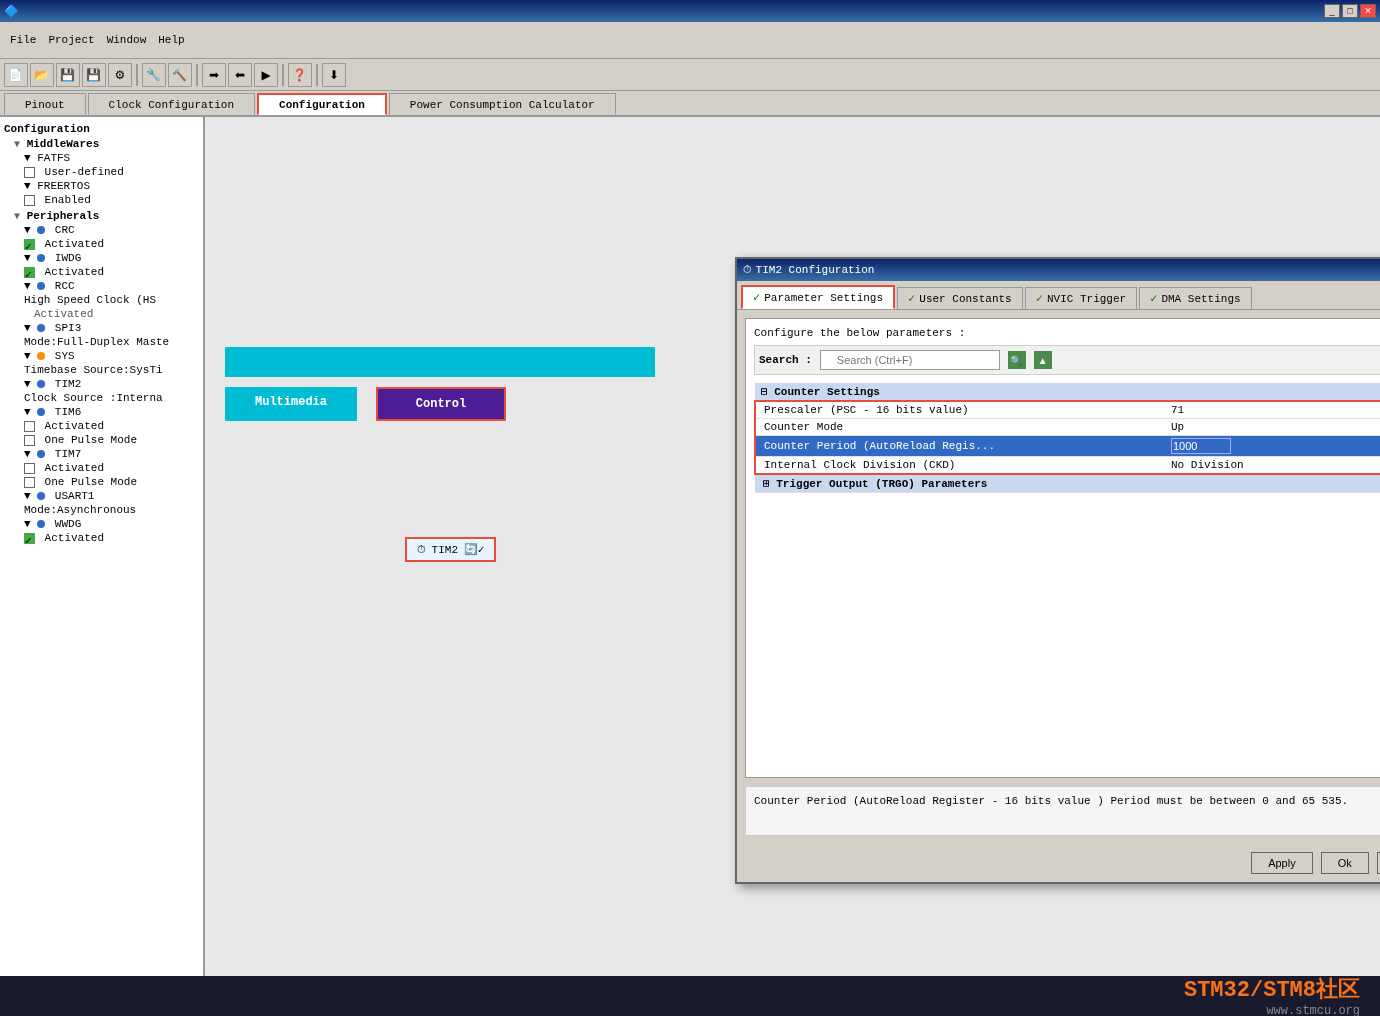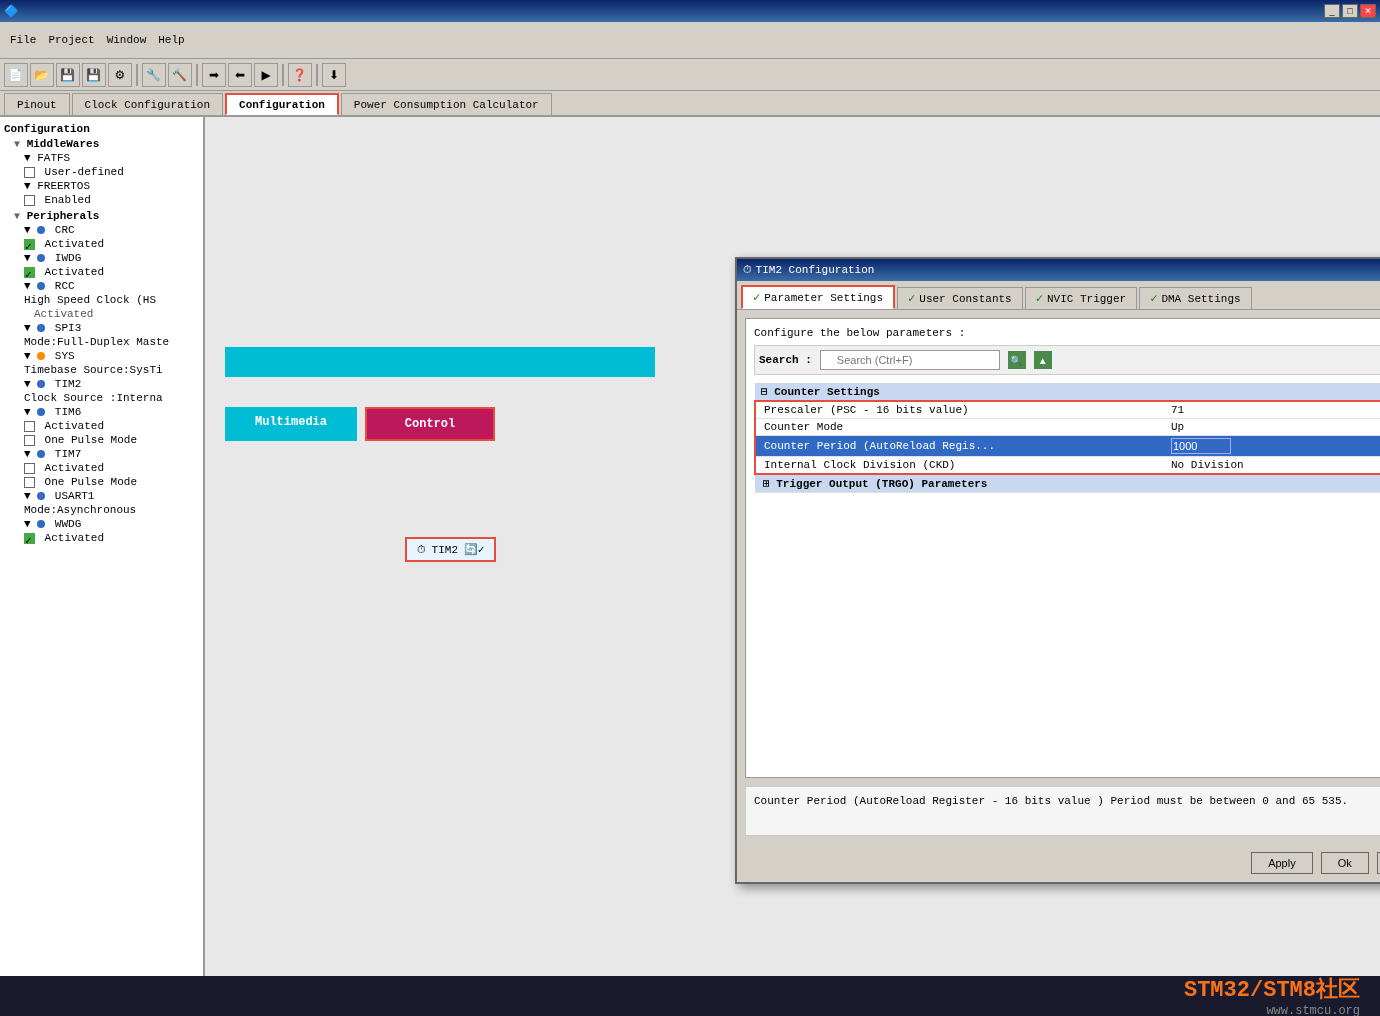--- a/index.html
+++ b/index.html
@@ -73,21 +73,21 @@
     
     .tab-bar {
       background: #d4d0c8;
       height: 26px;
       display: flex;
       align-items: flex-end;
       padding-left: 4px;
       border-bottom: 2px solid #999;
     }
     .tab {
-      padding: 4px 12px;
+      padding: 4px 20px;
       border: 1px solid #999;
       border-bottom: none;
       background: #d4d0c8;
       cursor: pointer;
       font-size: 11px;
       margin-right: 2px;
       height: 22px;
       display: flex; align-items: center;
     }
     .tab.active {
@@ -142,21 +142,21 @@
     .category-box {
       background: #00bcd4;
       color: white;
       padding: 8px 30px;
       font-size: 12px;
       font-weight: bold;
       cursor: pointer;
       min-width: 130px;
       text-align: center;
     }
-    .category-box.active { background: #be185d; }
+    .category-box.active { background: #4c1d95; }
 
     
     .tim2-box {
       position: absolute;
       top: 420px;
       left: 200px;
       border: 2px solid #e74c3c;
       padding: 4px 10px;
       background: #e8f4fd;
       display: flex;
@@ -516,21 +516,21 @@
         <span class="checkbox" style="background:#4a4;border-color:#4a4;">✓</span>
         <span>Activated</span>
       </div>
     </div>
   </div>
 
   <div class="content-area">
 
     <div class="blue-bar-top"></div>
 
-    <div style="position: absolute; top: 270px; left: 20px; display: flex; gap: 8px; margin-top: 20px;">
+    <div style="position: absolute; top: 270px; left: 20px; display: flex; gap: 19px;">
       <div class="category-box">
         <span>Multimedia</span>
       </div>
       <div class="category-box active" style="border: 2px solid #e74c3c;">
         <span>Control</span>
       </div>
     </div>
 
     <div class="tim2-box">
       <span>⏱</span>

